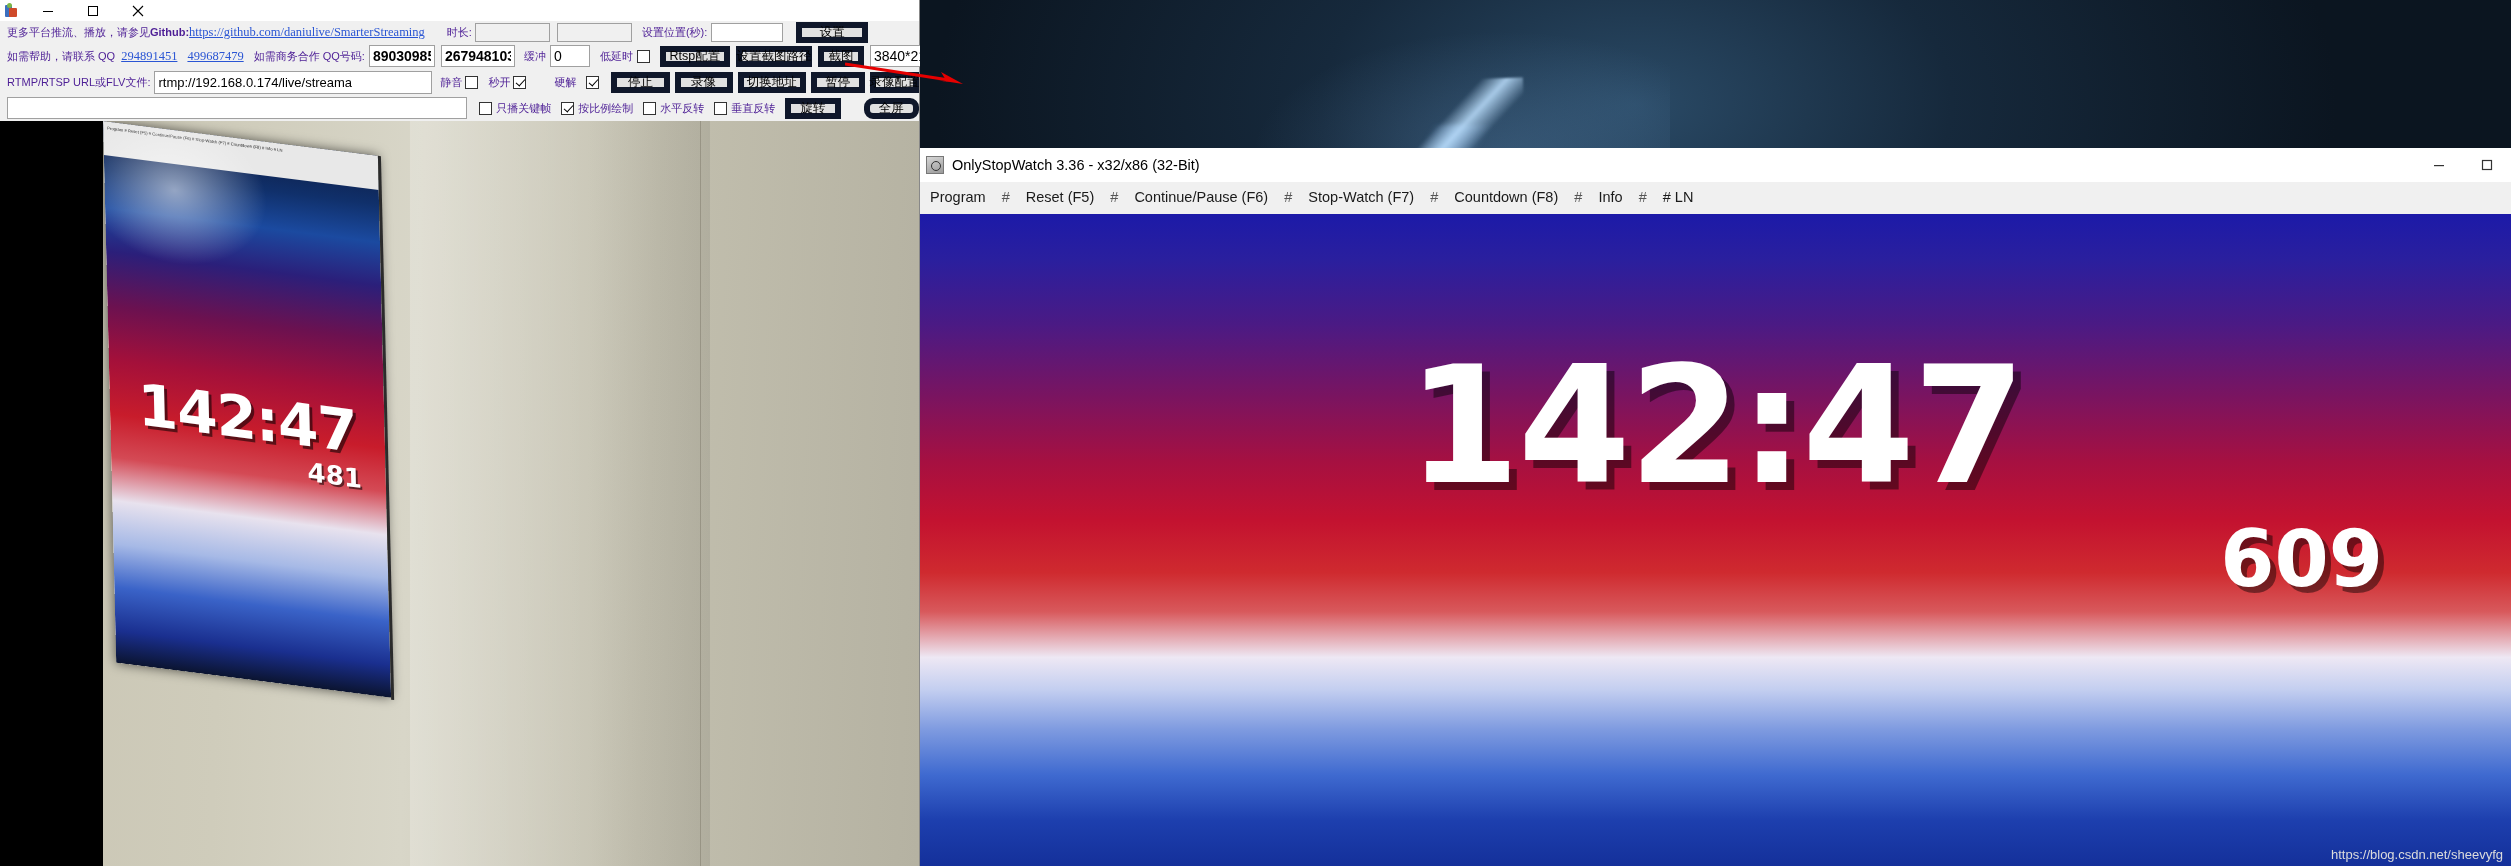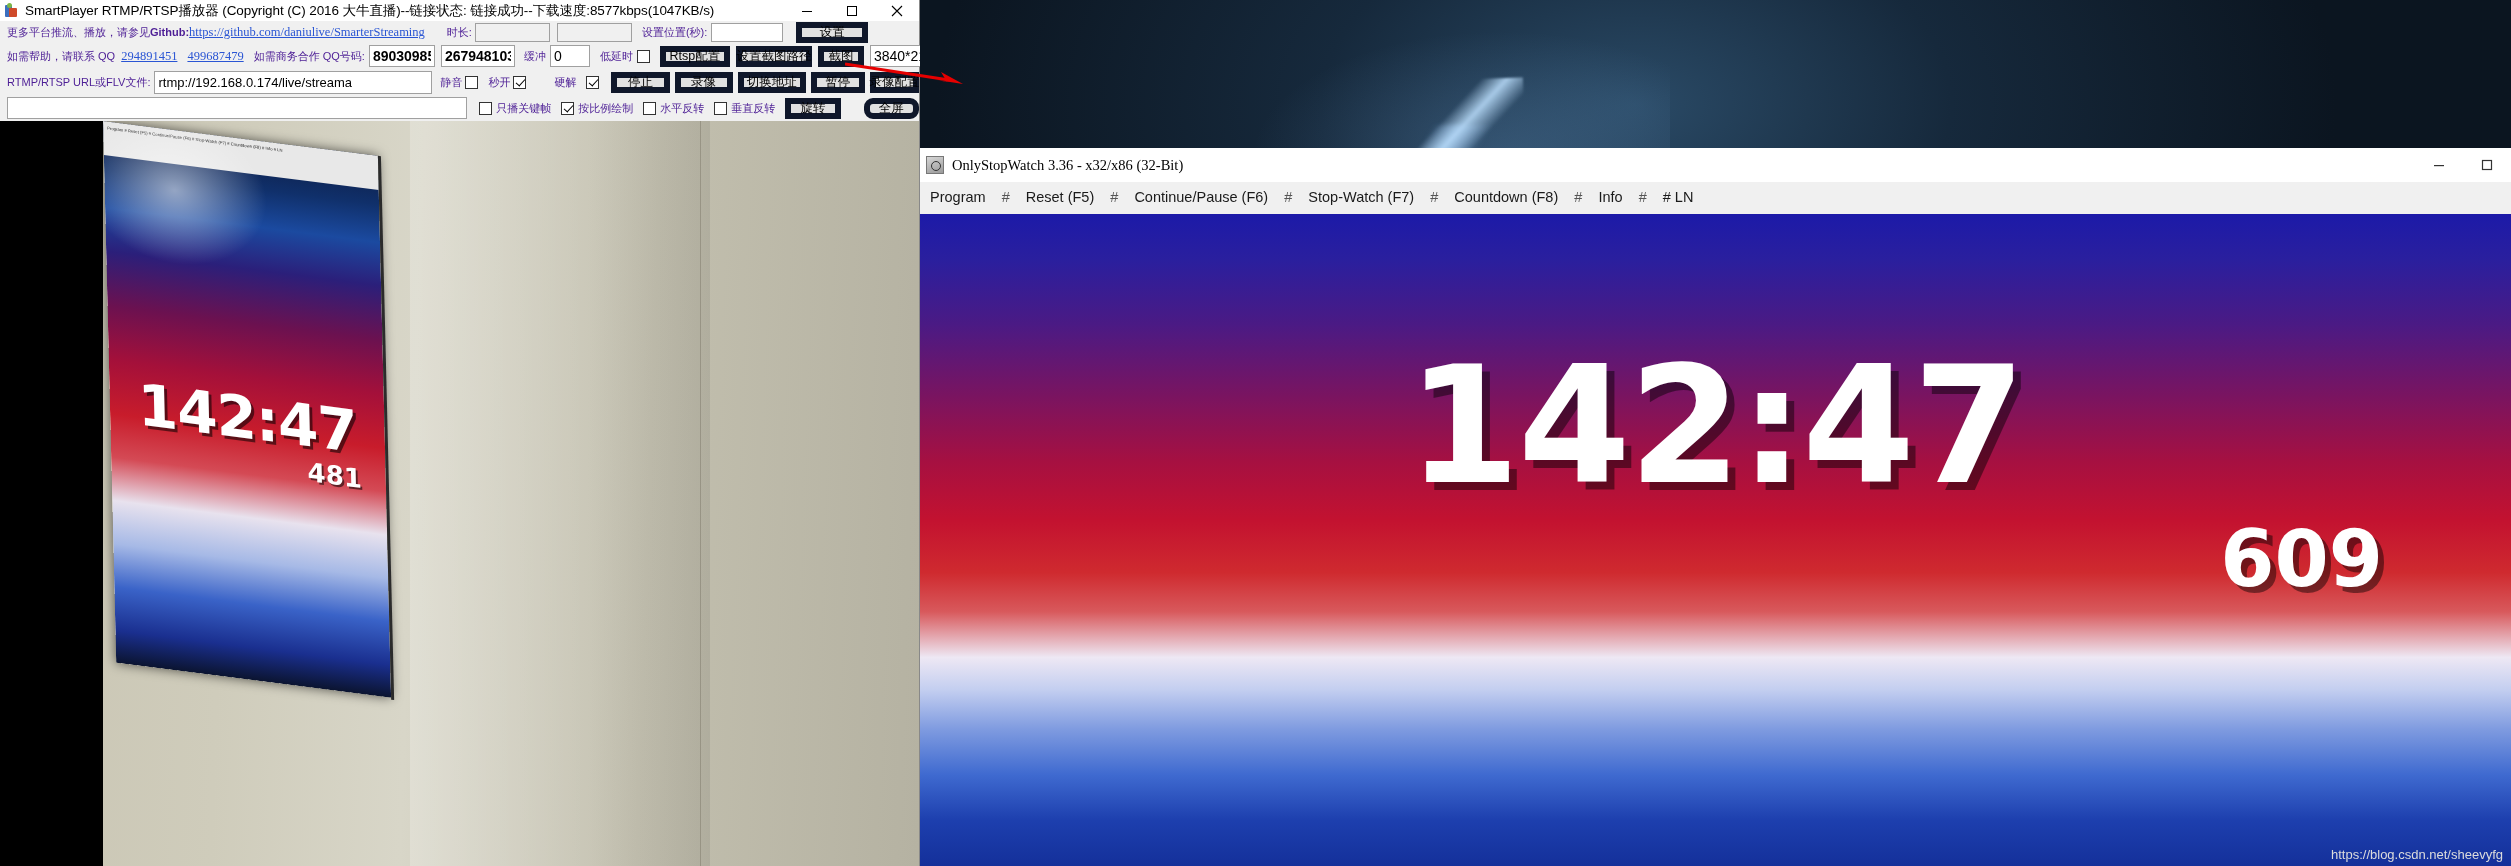--- a/index.html
+++ b/index.html
@@ -172,21 +172,21 @@
     padding-left:6px; flex:0 0 auto;
   }
   .osw-icon{
     width:18px;height:18px;margin-right:8px;position:relative;flex:0 0 auto;
     background:linear-gradient(160deg,#d6d6d6,#9a9a9a); border:1px solid #777;
   }
   .osw-icon::after{
     content:""; position:absolute; left:4px; top:4px; width:8px; height:8px;
     border:1.5px solid #333; border-radius:50%;
   }
-  .osw-title-text{ font-size:14.5px; color:#000; flex:1 1 auto;font-family:Liberation Serif, serif; }
+  .osw-title-text{ font-size:14.5px; color:#000; flex:1 1 auto; }
   .osw-btns{ display:flex; }
   .osw-btn{ width:48px; height:34px; display:flex; align-items:center; justify-content:center; }
 
   .osw-menu {
     flex:0 0 auto; padding:4px 8px 6px 8px; background:#f0f0f0;
     font-size:14.5px; color:#1a1a1a; line-height:22px;
   }
   .osw-menu span.item { color:#1a1a1a; margin:0 2px; }
   .osw-menu span.sep { color:#555; margin:0 10px; }
 
@@ -217,21 +217,20 @@
 <body>
 
 <div id="smartplayer">
 
   <div class="titlebar">
     <div class="tb-icon">
       <div class="s1"></div>
         <div class="s2"></div>
         <div class="s3"></div>
     </div>
-    <div class="tb-title">SmartPlayer RTMP/RTSP播放器 (Copyright (C) 2016 大牛直播)--链接状态: 链接成功--下载速度:8577kbps(1047KB/s)</div>
     <div class="tb-buttons">
       <div class="tb-btn">
         <svg width="12" height="12" viewBox="0 0 12 12">
             <rect x="1" y="6" width="10" height="1" fill="#000"></rect>
           </svg>
       </div>
       <div class="tb-btn">
         <svg width="12" height="12" viewBox="0 0 12 12">
             <rect x="1.5" y="1.5" width="9" height="9" fill="none" stroke="#000" stroke-width="1"></rect>
           </svg>

